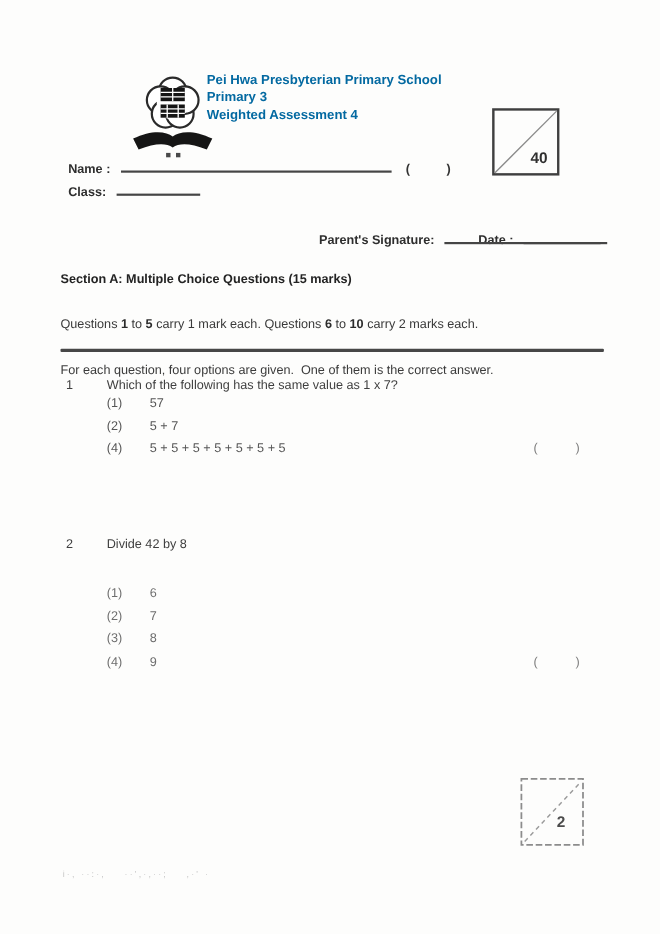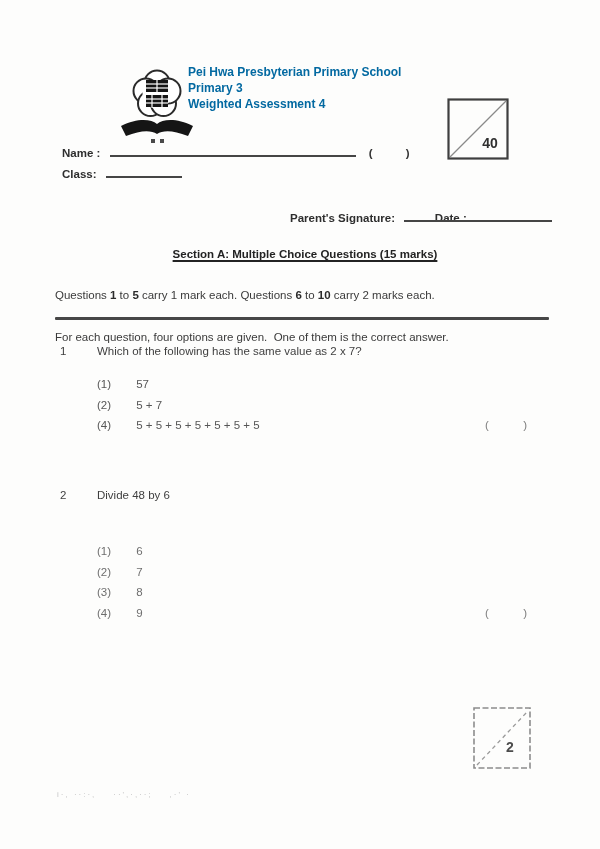--- a/index.html
+++ b/index.html
@@ -24,36 +24,35 @@
   .uline{display:inline-block;border-bottom:2px solid #454545;vertical-align:baseline;height:12px;}
   .brak{font-weight:bold;color:#333;}
   .name-row{top:143px;}
   .class-row{top:164px;}
   .date-row{top:208px;width:490px;}
   .psig{position:absolute;left:228px;top:0;}
   
   .section{position:absolute;left:55px;top:246px;width:500px;font-size:11.5px;line-height:17.3px;color:#3a3a3a;}
   .sec-title{
     font-weight:bold;color:#232323;
-    text-decoration:underline;text-decoration-thickness:1.5px;text-underline-offset:2px;
+    text-decoration-thickness:1.5px;text-underline-offset:2px;
     margin-bottom:1px;
-    text-align:center;
   }
   .instr{white-space:pre-wrap;margin-top:24px;}
   .instr .b{font-weight:bold;color:#2b2b2b;}
   .divider{position:absolute;left:55px;top:317px;width:494px;height:2.5px;background:#474747;border-radius:1px;}
   
   .question{position:absolute;left:60px;width:475px;font-size:11.5px;}
   .q1{top:345px;}
   .q2{top:489px;}
   .q-head{display:flex;color:#3f3f3f;}
   .q-num{width:37px;flex:0 0 37px;}
   .opts{padding-left:37px;position:relative;}
-  .q1 .opts{margin-top:17px;}
-  .q2 .opts{margin-top:40px;}
+  .q1 .opts{}
+  .q2 .opts{margin-top:29px;}
   .opt-row{position:relative;height:20.6px;line-height:20.6px;color:#565656;}
   .q2 .opt-row{color:#6e6e6e;}
   .opt-label{display:inline-block;width:36px;}
   .ans{
     position:absolute;right:8px;bottom:0;width:42px;height:20.6px;
     display:flex;justify-content:space-between;color:#7d7d7d;
   }
   
   .page-box{position:absolute;left:472px;top:706px;width:60px;height:64px;}
   
@@ -135,21 +134,21 @@
     <div class="sec-title">Section A: Multiple Choice Questions (15 marks)</div>
     <div class="instr"><span>Questions </span><span class="b">1</span><span> to </span><span class="b">5</span><span> carry 1 mark each. Questions </span><span class="b">6</span><span> to </span><span class="b">10</span><span> carry 2 marks each.</span></div>
     <div class="instr">For each question, four options are given.  One of them is the correct answer.</div>
   </div>
 
   <div class="divider"></div>
 
   <div class="question q1">
     <div class="q-head">
       <span class="q-num">1</span>
-      <span>Which of the following has the same value as 2 x 7?</span>
+      <span>Which of the following has the same value as 1 x 7?</span>
     </div>
     <div class="opts">
       <div class="opt-row">
         <span class="opt-label">(1)</span>
         <span class="opt-value">57</span>
       </div>
       <div class="opt-row">
         <span class="opt-label">(2)</span>
         <span class="opt-value">5 + 7</span>
       </div>
@@ -160,21 +159,21 @@
           <span>(</span>
           <span>)</span>
         </span>
       </div>
     </div>
   </div>
 
   <div class="question q2">
     <div class="q-head">
       <span class="q-num">2</span>
-      <span>Divide 48 by 6</span>
+      <span>Divide 42 by 8</span>
     </div>
     <div class="opts">
       <div class="opt-row">
         <span class="opt-label">(1)</span>
         <span class="opt-value">6</span>
       </div>
       <div class="opt-row">
         <span class="opt-label">(2)</span>
         <span class="opt-value">7</span>
       </div>

